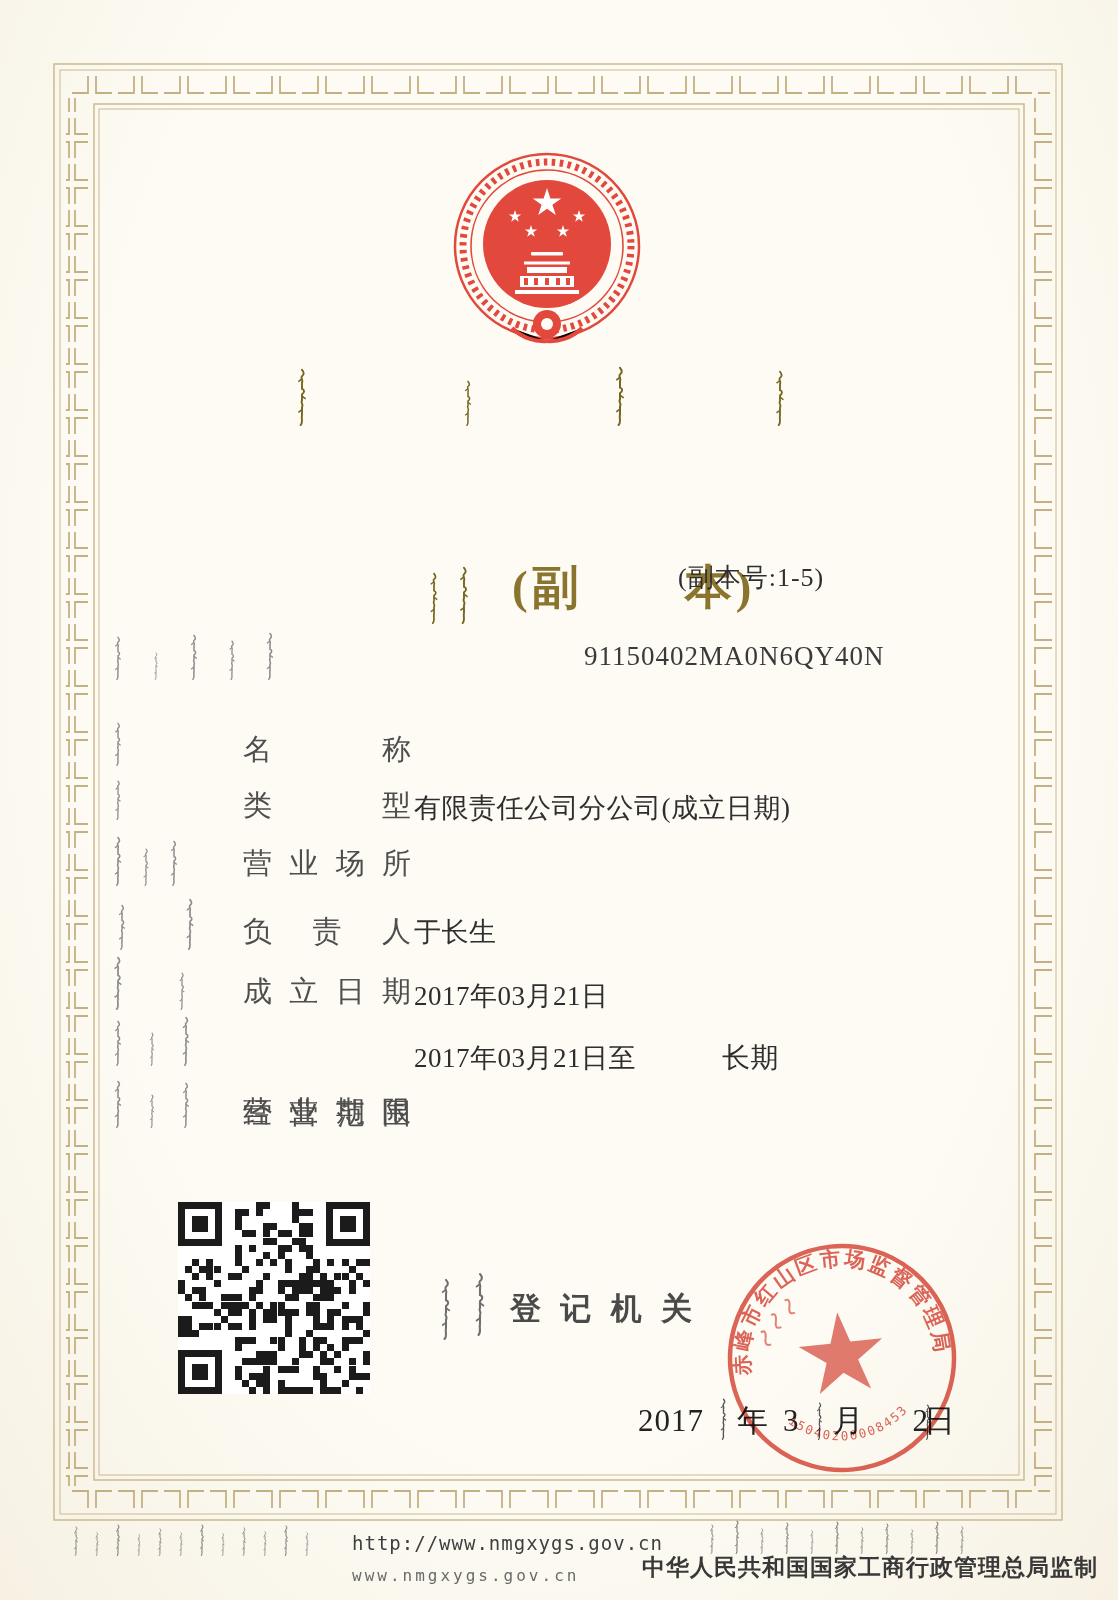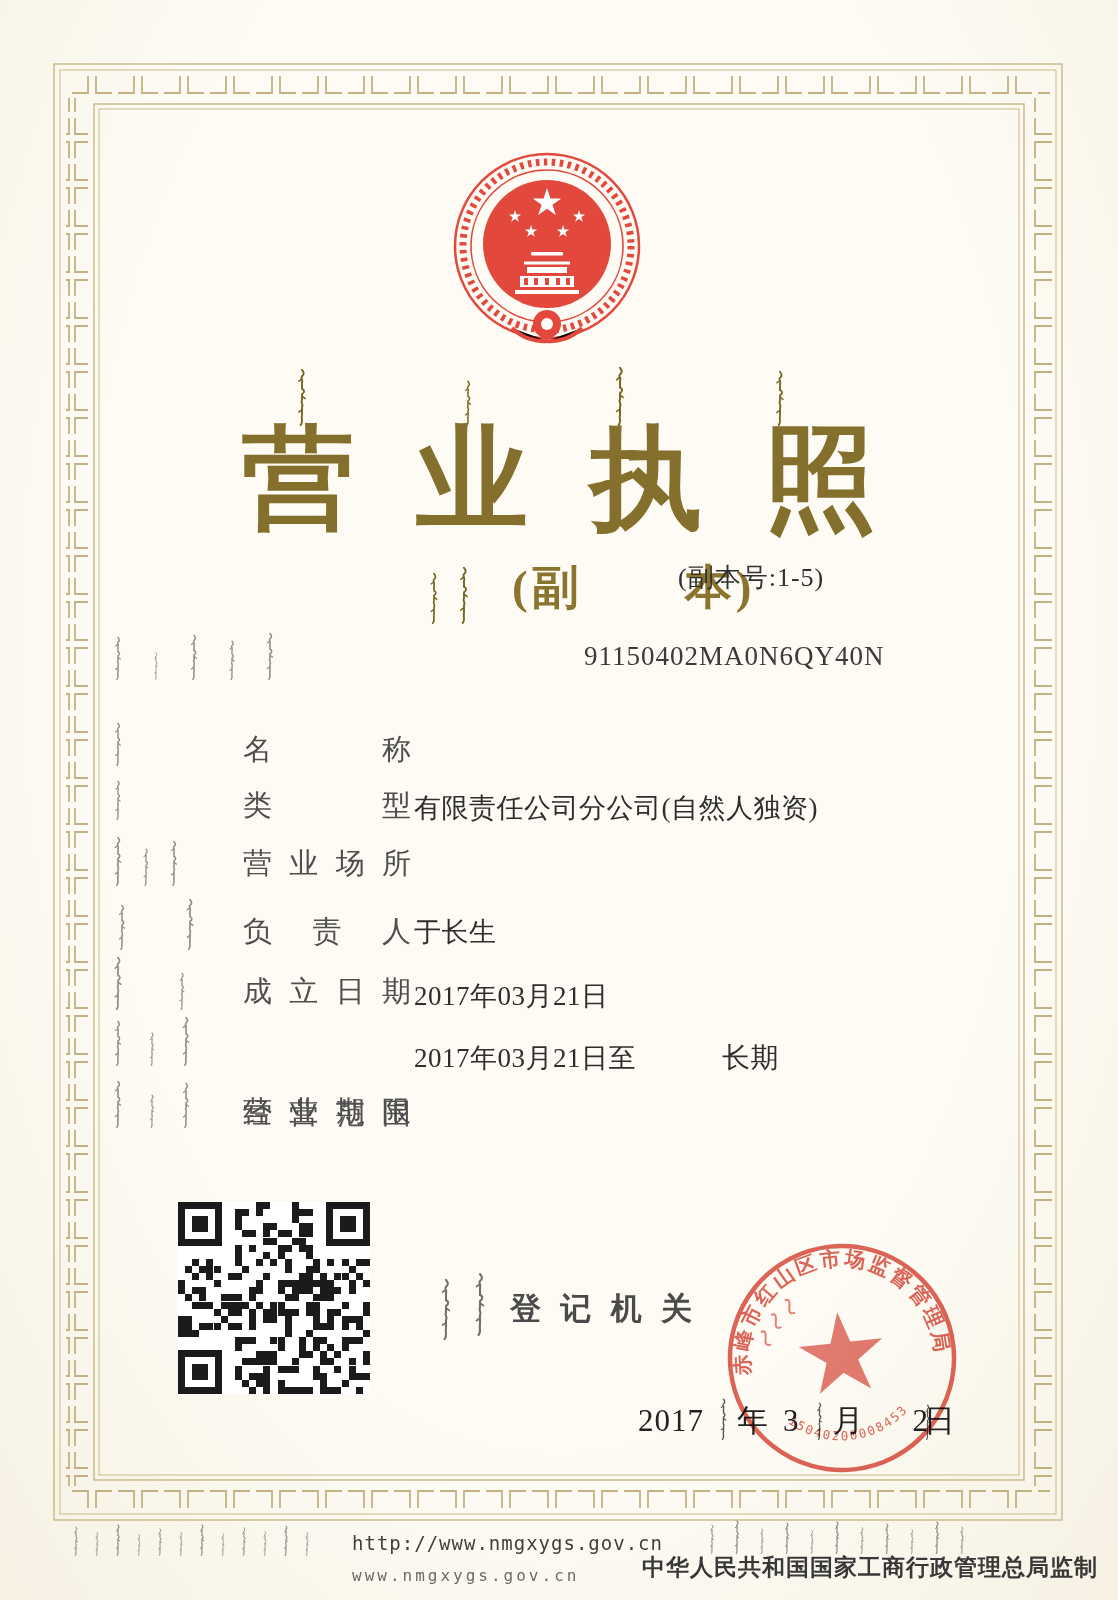--- a/index.html
+++ b/index.html
@@ -162,21 +162,20 @@
       <svg style="height:60px">
         <use href="#mglyph"></use>
       </svg>
     </div>
   <div class="mgr mg-gold" style="left:774px;top:370px">
       <svg style="height:56px">
         <use href="#mglyph"></use>
       </svg>
     </div>
 
-  <div class="title">营业执照</div>
 
   <div class="mgr mg-gold" style="left:428px;top:566px;gap:18px">
     <svg style="height:52px">
         <use href="#mglyph"></use>
       </svg>
       <svg style="height:58px">
         <use href="#mglyph"></use>
       </svg>
   </div>
   <div class="subtitle">(副　　本)</div>
@@ -207,21 +206,21 @@
       </svg>
     </div>
   <div class="flabel" style="top:730px">名称</div>
 
   <div class="mgr" style="left:112px;top:780px">
       <svg style="height:40px">
         <use href="#mglyph"></use>
       </svg>
     </div>
   <div class="flabel" style="top:786px">类型</div>
-  <div class="fvalue" style="top:792px">有限责任公司分公司(自然人独资)</div>
+  <div class="fvalue" style="top:792px">有限责任公司分公司(成立日期)</div>
 
   <div class="mgr" style="left:112px;top:836px;gap:16px">
     <svg style="height:50px">
         <use href="#mglyph"></use>
       </svg>
       <svg style="height:38px">
         <use href="#mglyph"></use>
       </svg>
       <svg style="height:46px">
         <use href="#mglyph"></use>

